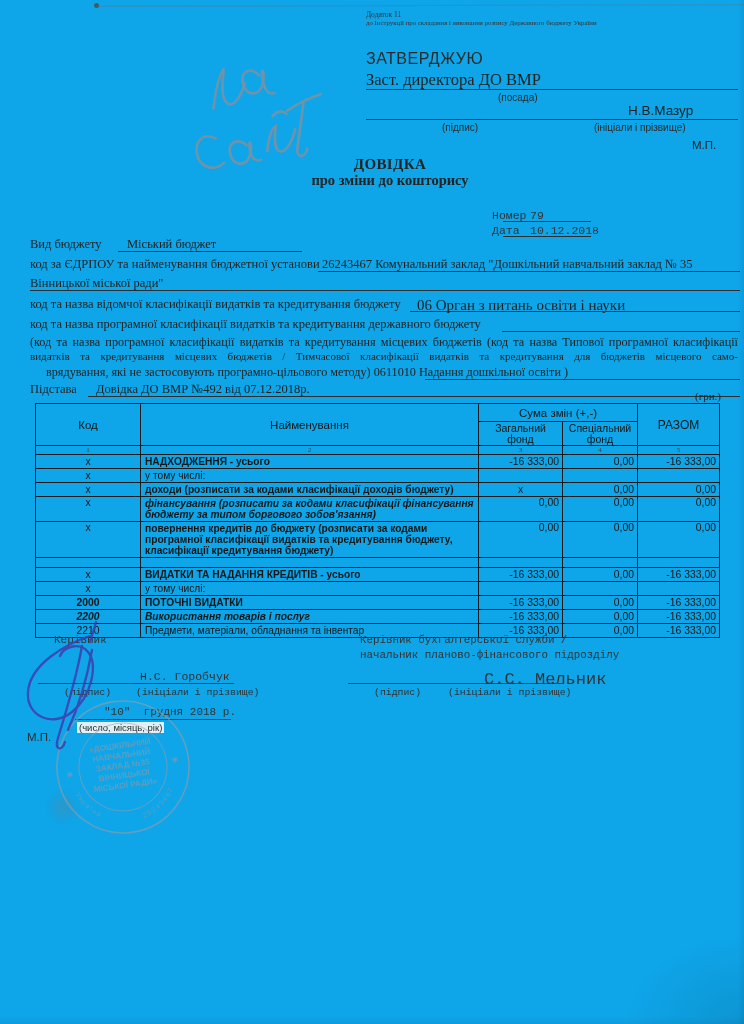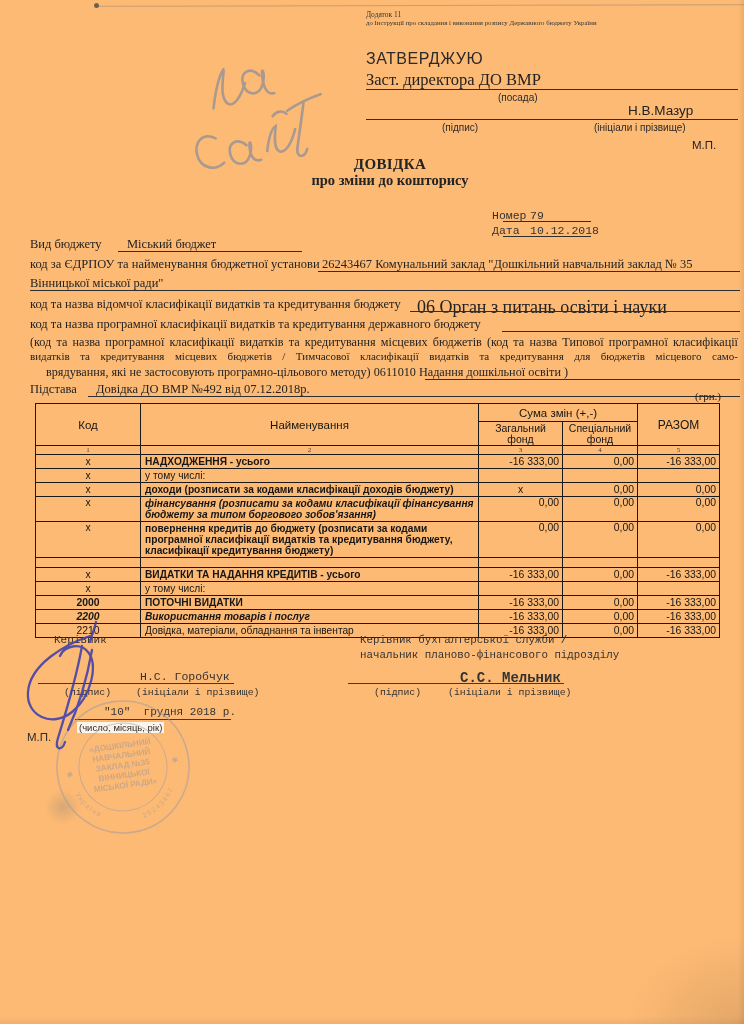--- a/index.html
+++ b/index.html
@@ -1,16 +1,16 @@
 <!DOCTYPE html>
 <html><head>
 <meta charset="utf-8">
 <style>
   html,body{margin:0;padding:0;background:#e9e9e7;}
-  #page{position:relative;width:744px;height:1024px;background:#fdba74;overflow:hidden;
+  #page{position:relative;width:744px;height:1024px;background:#0ea5e9;overflow:hidden;
         font-family:"Liberation Serif",serif;color:#232323;}
   .abs{position:absolute;}
   .sans{font-family:"Liberation Sans",sans-serif;}
   .mono{font-family:"Liberation Mono",monospace;padding-left:24px;}
   .ser{font-family:"Liberation Serif",serif;}
   .ul{position:absolute;border-bottom:1px solid #2e2e2e;height:0;}
   .ctrtxt{text-align:center;}
   
   #tbl{border-collapse:collapse;table-layout:fixed;width:684px;
        font-family:"Liberation Sans",sans-serif;color:#161616;}
@@ -95,21 +95,21 @@
   <div class="abs ser" style="left:127px;top:237px;font-size:12.5px;">Міський бюджет</div>
   <div class="ul" style="left:118px;top:251px;width:184px;"></div>
 
   <div class="abs ser" style="left:30px;top:257px;font-size:12.5px;">код за ЄДРПОУ та найменування бюджетної установи</div>
   <div class="abs ser" style="left:322px;top:257px;font-size:12.5px;white-space:nowrap;">26243467   Комунальний заклад "Дошкільний навчальний заклад № 35</div>
   <div class="ul" style="left:318px;top:271px;width:422px;"></div>
   <div class="abs ser" style="left:30px;top:276px;font-size:12.5px;">Вінницької міської ради"</div>
   <div class="ul" style="left:30px;top:290px;width:710px;"></div>
 
   <div class="abs ser" style="left:30px;top:297px;font-size:12.5px;">код та назва відомчої класифікації видатків та кредитування бюджету</div>
-  <div class="abs ser" style="left:417px;top:297px;font-size:18px;">06  Орган з питань освіти і науки</div>
+  <div class="abs ser" style="left:417px;top:297px;font-size:15px;">06  Орган з питань освіти і науки</div>
   <div class="ul" style="left:410px;top:311px;width:330px;"></div>
 
   <div class="abs ser" style="left:30px;top:317px;font-size:12.5px;">код та назва програмної класифікації видатків та кредитування державного бюджету</div>
   <div class="ul" style="left:502px;top:331px;width:238px;"></div>
 
   <div class="abs ser" style="left:30px;top:335px;width:708px;font-size:12.2px;text-align:justify;text-align-last:justify;white-space:nowrap;">(код та назва програмної класифікації видатків та кредитування місцевих бюджетів (код та назва Типової програмної класифікації</div>
   <div class="abs ser" style="left:30px;top:350px;width:708px;font-size:11px;text-align:justify;text-align-last:justify;white-space:nowrap;">видатків та кредитування місцевих бюджетів / Тимчасової класифікації видатків та кредитування для бюджетів місцевого само-</div>
   <div class="abs ser" style="left:46px;top:365px;font-size:12.2px;white-space:nowrap;">врядування, які не застосовують програмно-цільового методу)   0611010  Надання дошкільної освіти  )</div>
   <div class="ul" style="left:425px;top:379px;width:315px;"></div>
 
@@ -211,39 +211,39 @@
         </tr>
         <tr style="height:14px;">
           <td class="code bi">2200</td>
           <td class="name bi">Використання товарів і послуг</td>
           <td class="val">-16 333,00</td>
           <td class="val">0,00</td>
           <td class="val">-16 333,00</td>
         </tr>
         <tr style="height:14px;">
           <td class="code">2210</td>
-          <td class="name">Довідка, матеріали, обладнання та інвентар</td>
+          <td class="name">Предмети, матеріали, обладнання та інвентар</td>
           <td class="val">-16 333,00</td>
           <td class="val">0,00</td>
           <td class="val">-16 333,00</td>
         </tr>
       </tbody>
     </table>
   </div>
 
   <div class="abs mono" style="left:30px;top:634px;font-size:11px;color:#333;">Керівник</div>
   <div class="abs mono" style="left:336px;top:634px;font-size:10.8px;color:#333;">Керівник бухгалтерської служби /</div>
   <div class="abs mono" style="left:336px;top:649px;font-size:10.8px;color:#333;">начальник планово-фінансового підрозділу</div>
 
   <div class="abs mono" style="left:116px;top:670px;font-size:11.5px;color:#333;">Н.С. Горобчук</div>
   <div class="ul" style="left:38px;top:683px;width:196px;border-color:#3a3a3a;"></div>
   <div class="abs mono" style="left:40px;top:687px;font-size:9.8px;color:#333;">(підпис)</div>
   <div class="abs mono" style="left:112px;top:687px;font-size:9.8px;color:#333;">(ініціали і прізвище)</div>
 
-  <div class="abs mono" style="left:436px;top:670px;font-size:14px;color:#333;font-weight:bold;">С.С. Мельник</div>
+  <div class="abs mono" style="left:460px;top:670px;font-size:17px;color:#333;">С.С. Мельник</div>
   <div class="ul" style="left:348px;top:683px;width:216px;border-color:#3a3a3a;"></div>
   <div class="abs mono" style="left:350px;top:687px;font-size:9.8px;color:#333;">(підпис)</div>
   <div class="abs mono" style="left:424px;top:687px;font-size:9.8px;color:#333;">(ініціали і прізвище)</div>
 
   <div class="abs mono" style="left:80px;top:706px;font-size:11px;color:#333;white-space:pre;">"10"  грудня 2018 р.</div>
   <div class="ul" style="left:75px;top:719px;width:156px;border-color:#3a3a3a;"></div>
   <div class="abs sans" style="left:77px;top:722px;font-size:9.5px;color:#2d2d2d;background:rgba(252,252,250,.88);padding:0 2px;">(число, місяць, рік)</div>
   <div class="abs sans" style="left:27px;top:731px;font-size:11.5px;color:#2d2d2d;">М.П.</div>
 
   <svg class="abs" style="left:38px;top:682px;opacity:.55;" width="170" height="170" viewBox="0 0 170 170">

